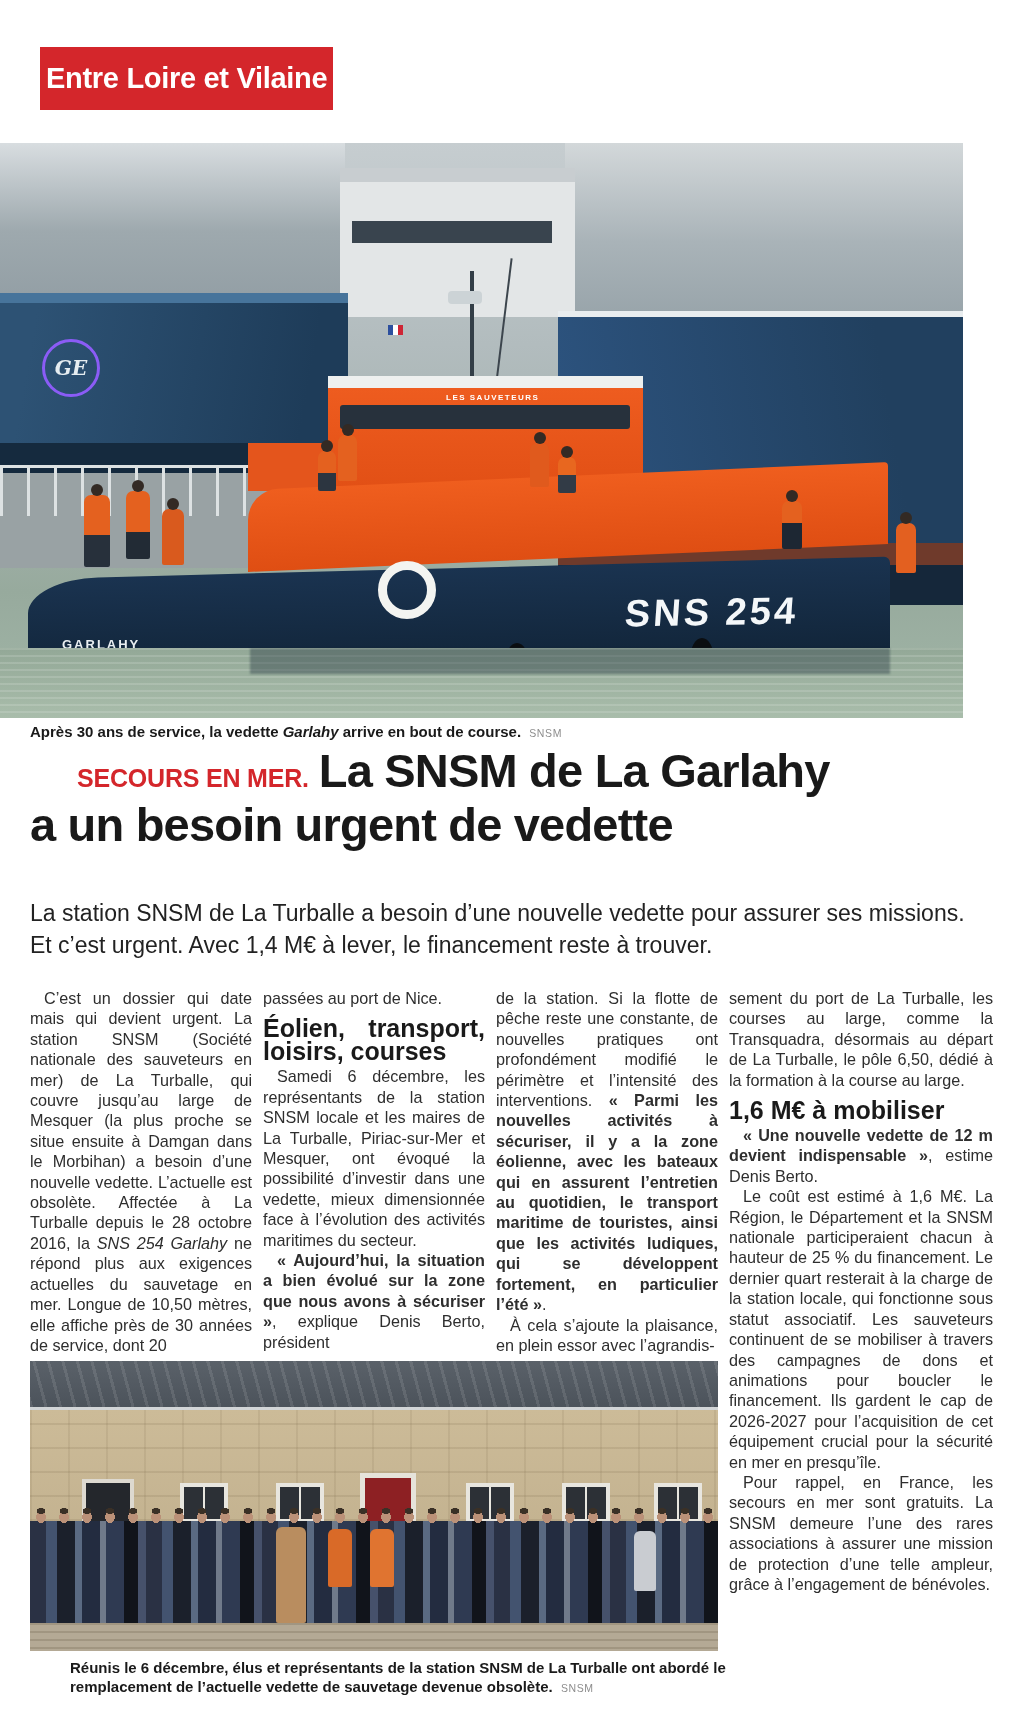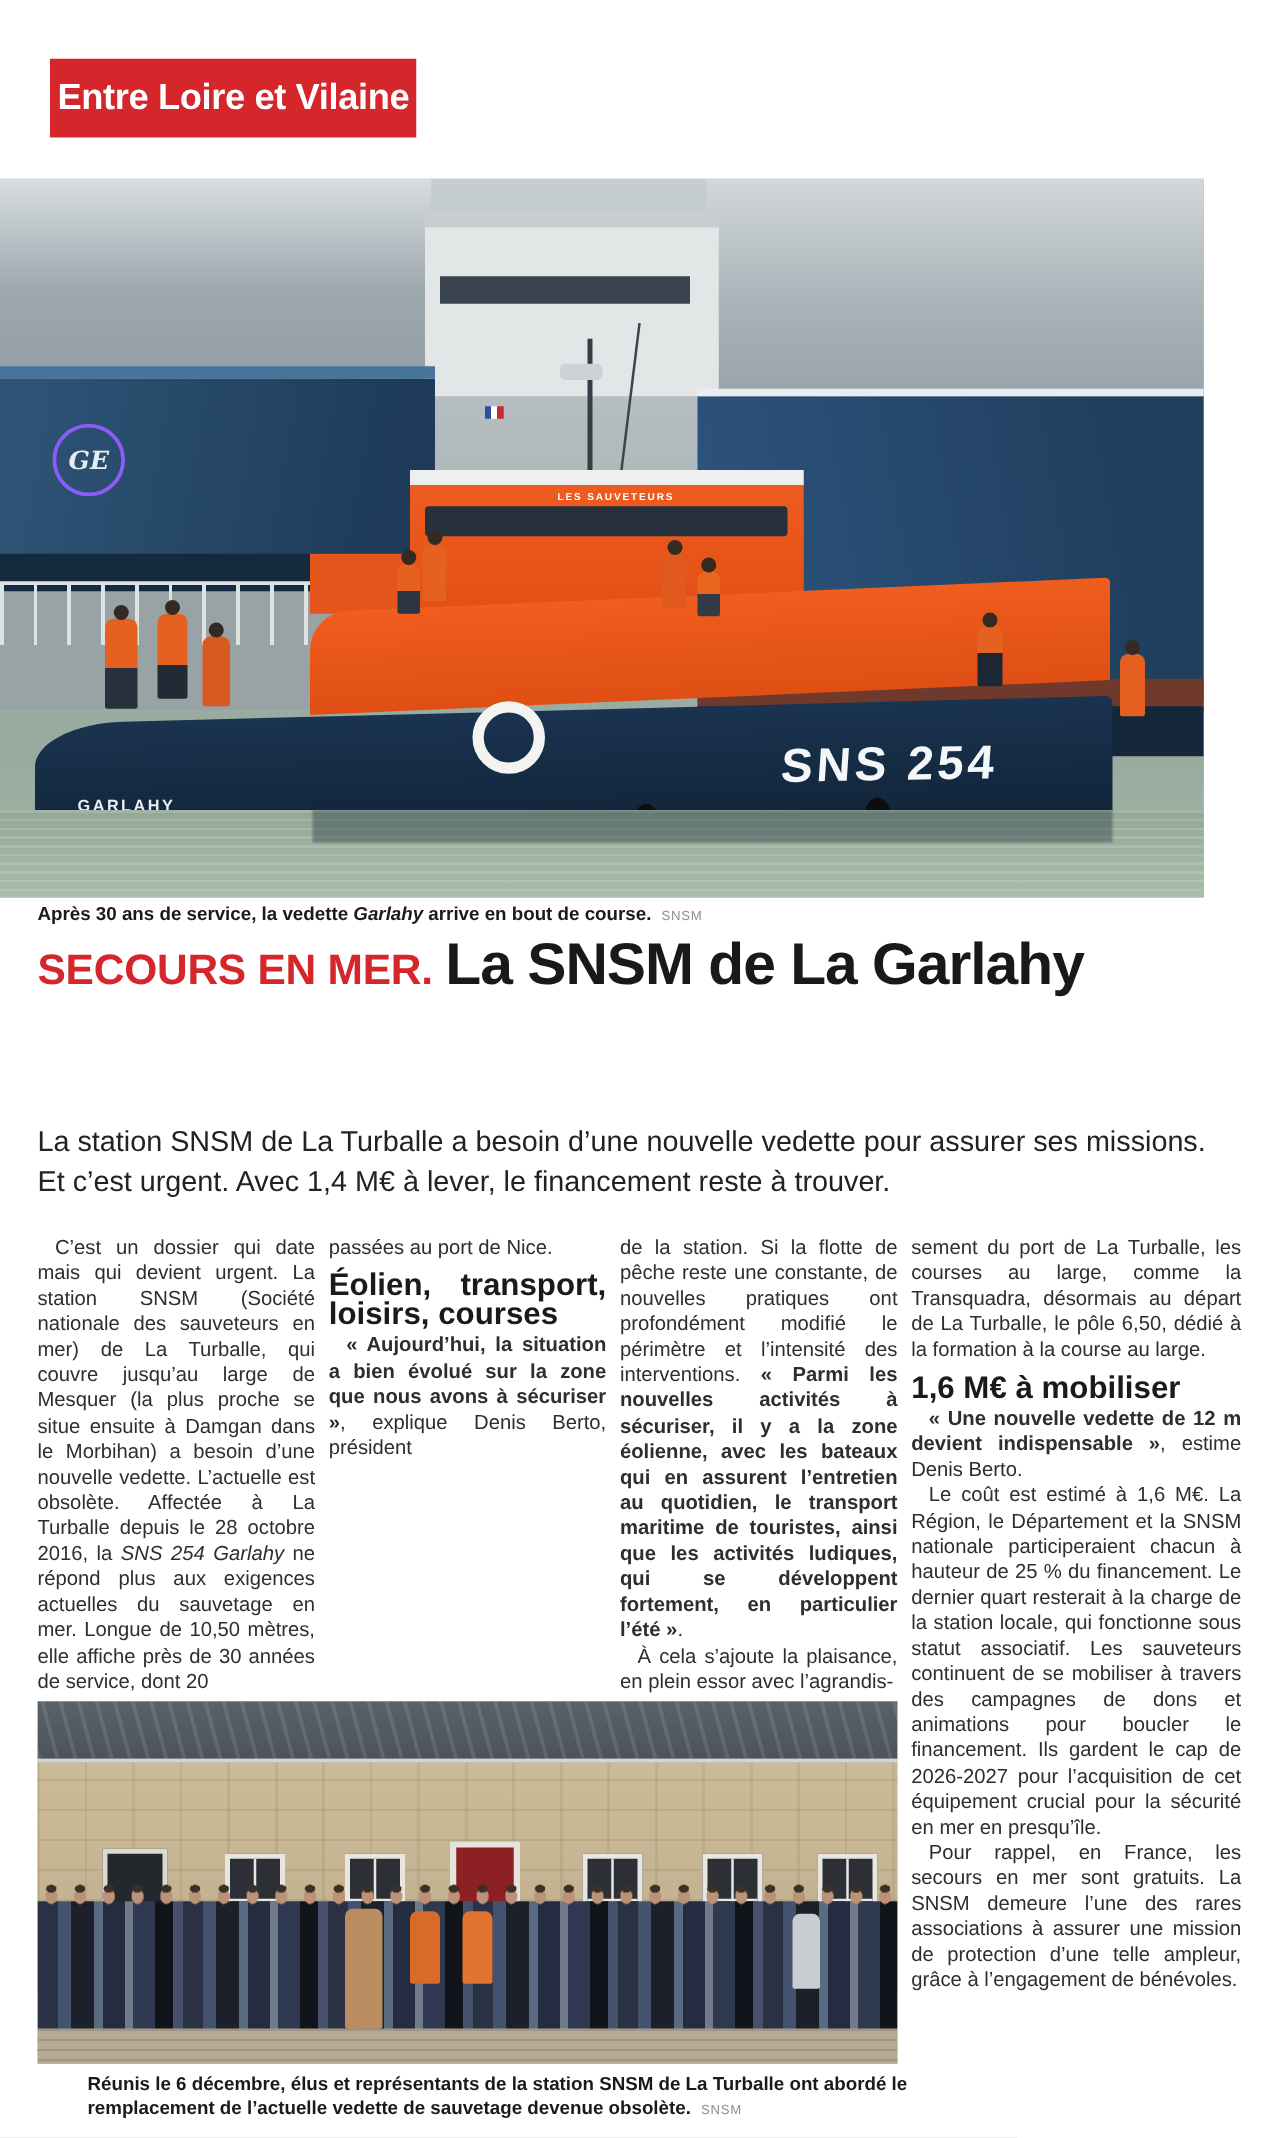--- a/index.html
+++ b/index.html
@@ -60,21 +60,21 @@
               width:12px;height:12px;border-radius:50%;background:#332a24;}
 
   
   .caption{font-size:15px;font-weight:700;color:#1a1a1a;line-height:19px;}
   .caption .credit{font-weight:400;font-size:10.5px;color:#8d8d8d;letter-spacing:.6px;margin-left:4px;}
   .cap1{position:absolute;left:0;top:722px;width:963px;}
 
   
   .headblock{position:absolute;left:0;top:744px;width:963px;}
   .hl{font-size:47px;font-weight:700;letter-spacing:-.8px;color:#191919;line-height:54px;}
-  .kicker{color:#d4262b;font-size:34px;font-weight:700;letter-spacing:-.2px;margin-right:10px;}
+  .kicker{color:#d4262b;font-size:25px;font-weight:700;letter-spacing:-.2px;margin-right:10px;margin-left:47px;}
 
   
   .standfirst{position:absolute;left:0;top:897px;width:945px;font-size:23px;line-height:32px;color:#222;}
 
   
   .cols{position:absolute;left:0;top:972px;width:963px;display:grid;
         grid-template-columns:222px 222px 222px 264px;column-gap:11px;}
   .col{font-size:16.2px;line-height:20.4px;text-align:justify;color:#2e2e2e;margin-top:16px;}
   .rowfill{min-height:370px;grid-row:1;}
   .col p{margin:0;}
@@ -171,33 +171,35 @@
 
   <div class="caption cap1" style="left: 30px;">
     <span>Après 30 ans de service, la vedette </span><i>Garlahy</i><span> arrive en bout de course.</span>
     <span class="credit">SNSM</span>
   </div>
 
   <div class="headblock" style="left: 30px;">
     <div>
       <span class="kicker">SECOURS EN MER.</span><span class="hl">La SNSM de La Garlahy</span>
     </div>
+    <div class="hl">a un besoin urgent de vedette</div>
   </div>
 
   <div class="standfirst inner-w" style="left: 30px;">La station SNSM de La Turballe a besoin d’une nouvelle vedette pour assurer ses missions. Et c’est urgent. Avec 1,4 M€ à lever, le financement reste à trouver.</div>
 
   <div class="cols inner" style="left:30px;">
 
     <div class="col rowfill" style="grid-column:1;">
       <p class="ind"><span>C’est un dossier qui date mais qui devient urgent. La station SNSM (Société nationale des sauveteurs en mer) de La Turballe, qui couvre jusqu’au large de Mesquer (la plus proche se situe ensuite à Damgan dans le Morbihan) a besoin d’une nouvelle vedette. L’actuelle est obsolète. Affectée à La Turballe depuis le 28 octobre 2016, la </span><i>SNS 254 Garlahy</i><span> ne répond plus aux exigences actuelles du sauvetage en mer. Longue de 10,50 mètres, elle affiche près de 30 années de service, dont 20</span></p>
     </div>
 
     <div class="col rowfill" style="grid-column:2;">
       <p>passées au port de Nice.</p>
       <h3>Éolien, transport, loisirs, courses</h3>
+      <p class="ind">Samedi 6 décembre, les représentants de la station SNSM locale et les maires de La Turballe, Piriac-sur-Mer et Mesquer, ont évoqué la possibilité d’investir dans une vedette, mieux dimensionnée face à l’évolution des activités maritimes du secteur.</p>
       <p class="ind"><b class="q">« Aujourd’hui, la situation a bien évolué sur la zone que nous avons à sécuriser »</b><span>, explique Denis Berto, président</span></p>
     </div>
 
     <div class="col rowfill" style="grid-column:3;">
       <p><span>de la station. Si la flotte de pêche reste une constante, de nouvelles pratiques ont profondément modifié le périmètre et l’intensité des interventions. </span><b class="q">« Parmi les nouvelles activités à sécuriser, il y a la zone éolienne, avec les bateaux qui en assurent l’entretien au quotidien, le transport maritime de touristes, ainsi que les activités ludiques, qui se développent fortement, en particulier l’été »</b><span>.</span></p>
       <p class="ind">À cela s’ajoute la plaisance, en plein essor avec l’agrandis-</p>
     </div>
 
     <div class="col col4">
       <p>sement du port de La Turballe, les courses au large, comme la Transquadra, désormais au départ de La Turballe, le pôle 6,50, dédié à la formation à la course au large.</p>

